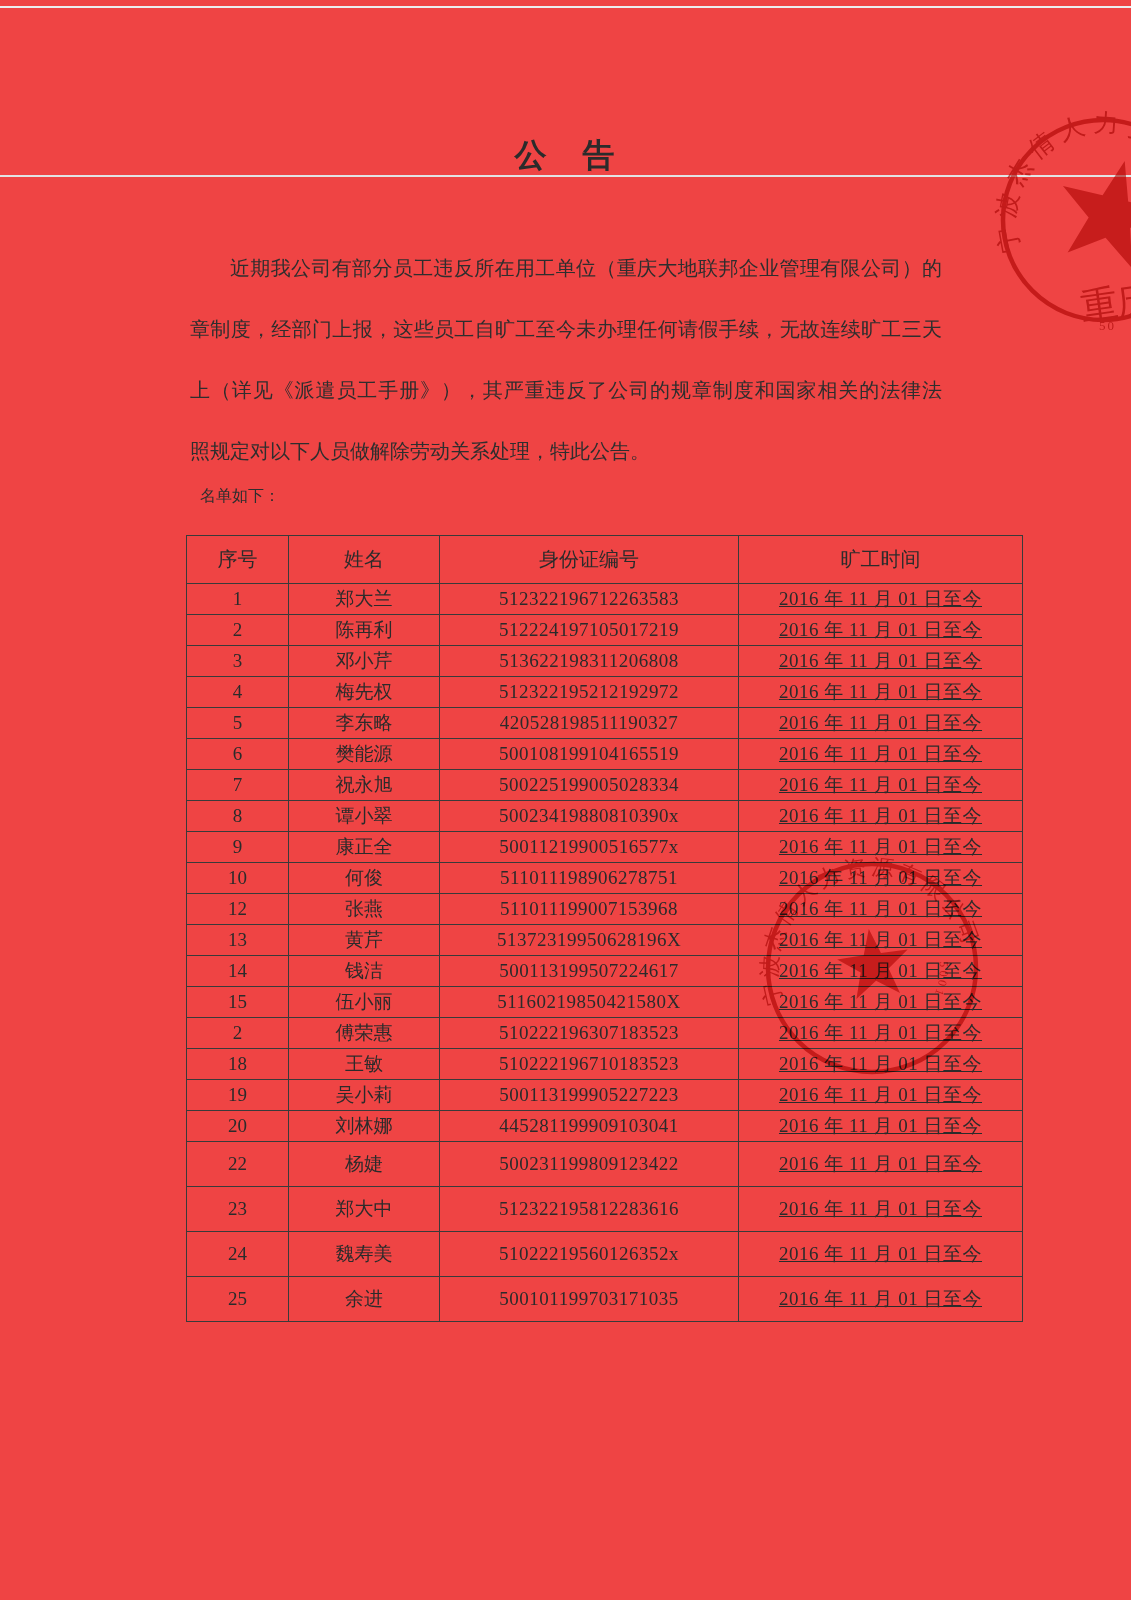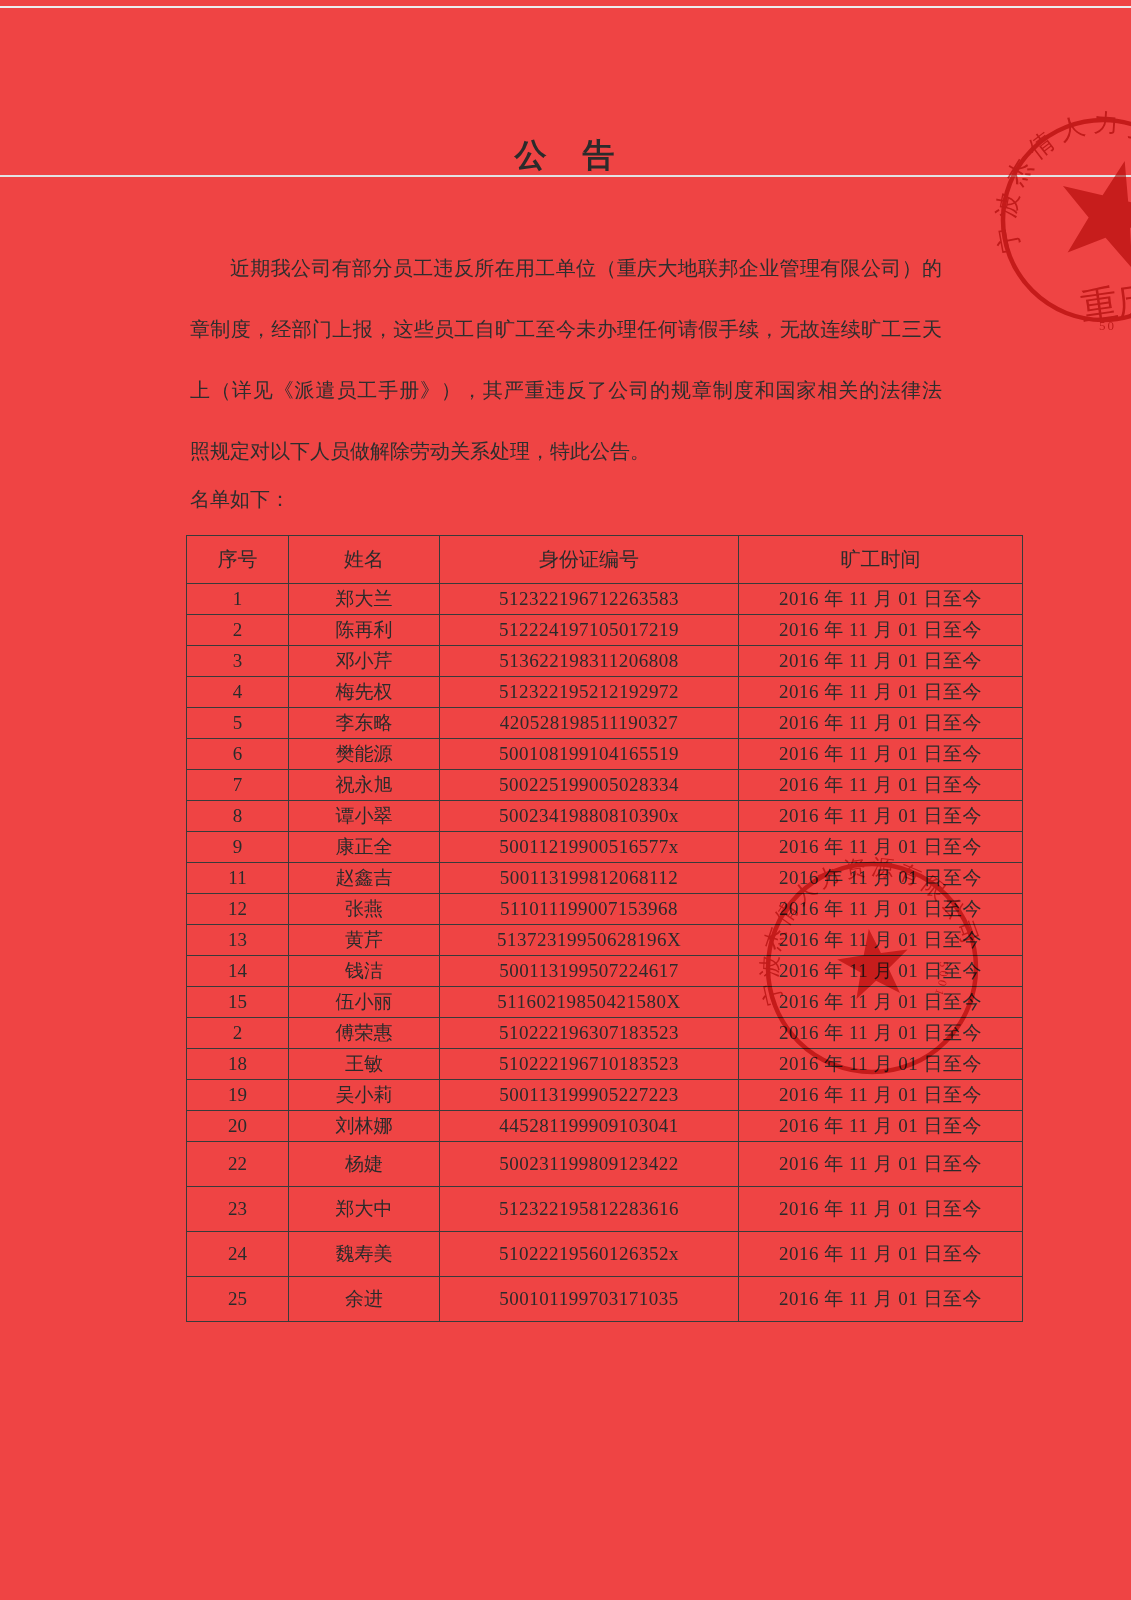--- a/index.html
+++ b/index.html
@@ -35,22 +35,22 @@
 
   .paragraph {
     position: absolute; top: 238px; left: 190px; width: 752px;
     font-size: 20px; color: #2e2e2e;
   }
   .para-line { height: 61px; line-height: 61px; white-space: nowrap; }
   .para-line.j { text-align: justify; text-align-last: justify; white-space: normal; overflow: hidden; }
   .para-line.indent { padding-left: 2em; }
 
   .list-label {
-    position: absolute; top: 486px; left: 190px;
-    font-size: 20px; color: #2e2e2e;
+    position: absolute; top: 486px; left: 200px;
+    font-size: 16px; color: #2e2e2e;
   }
 
   .emp-table {
     position: absolute; top: 535px; left: 186px;
     width: 836px;
     border-collapse: collapse;
     table-layout: fixed;
     font-size: 19px;
     color: #2b2b2b;
   }
@@ -58,21 +58,21 @@
     border: 1px solid #3a3a3a;
     text-align: center;
     vertical-align: middle;
     font-weight: normal;
     overflow: hidden;
   }
   .emp-table th { height: 48px; font-size: 20px; }
   .emp-table td { height: 31px; }
   .emp-table tr.tall td { height: 45px; }
   .emp-table td.id-cell { letter-spacing: 0.5px; }
-  .emp-table td.period-cell { letter-spacing: 0.5px; }
+  .emp-table td.period-cell { letter-spacing: 0.5px; text-decoration: underline; }
 
   .stamp {
     position: absolute;
     mix-blend-mode: multiply;
     opacity: 0.82;
     pointer-events: none;
   }
   .stamp text {
     font-family: "Liberation Serif", "DejaVu Serif", serif;
     fill: #c43f3c;
@@ -162,23 +162,23 @@
           <td class="id-cell">50023419880810390x</td>
           <td class="period-cell">2016 年 11 月 01 日至今</td>
         </tr>
         <tr>
           <td>9</td>
           <td>康正全</td>
           <td class="id-cell">50011219900516577x</td>
           <td class="period-cell">2016 年 11 月 01 日至今</td>
         </tr>
         <tr>
-          <td>11</td>
-          <td>赵鑫吉</td>
-          <td class="id-cell">500113199812068112</td>
+          <td>10</td>
+          <td>何俊</td>
+          <td class="id-cell">511011198906278751</td>
           <td class="period-cell">2016 年 11 月 01 日至今</td>
         </tr>
         <tr>
           <td>12</td>
           <td>张燕</td>
           <td class="id-cell">511011199007153968</td>
           <td class="period-cell">2016 年 11 月 01 日至今</td>
         </tr>
         <tr>
           <td>13</td>

